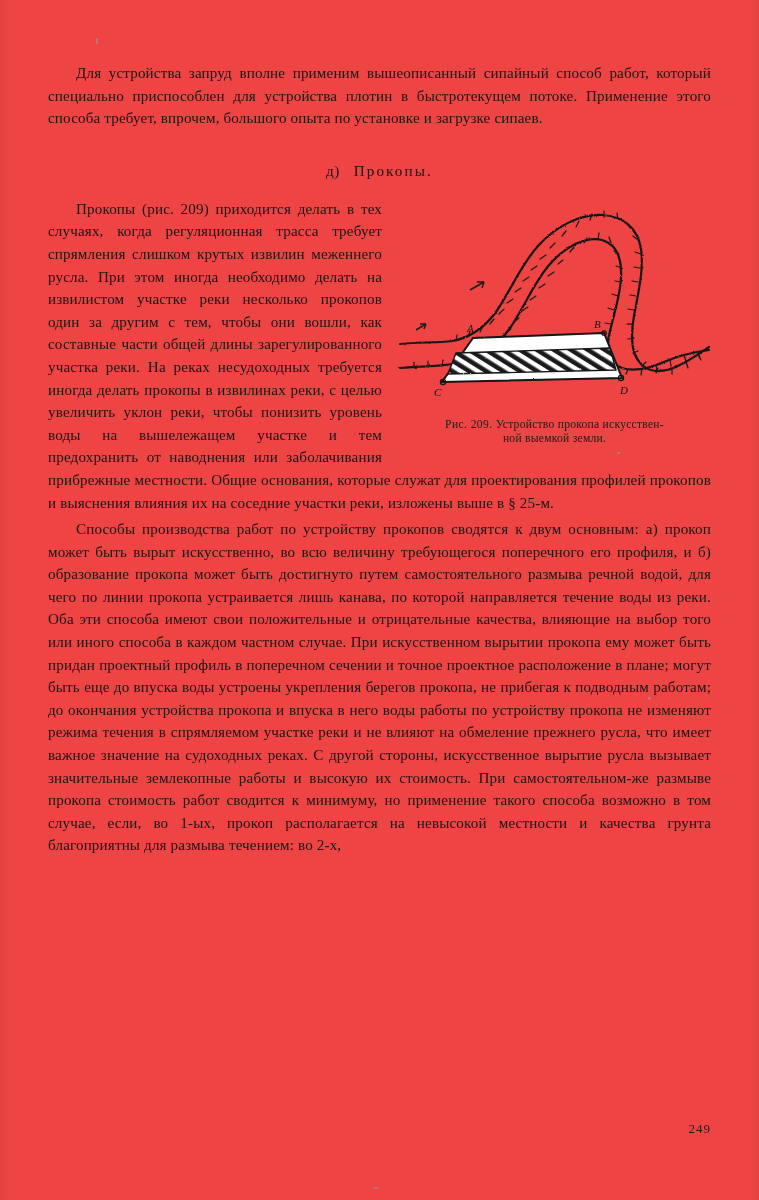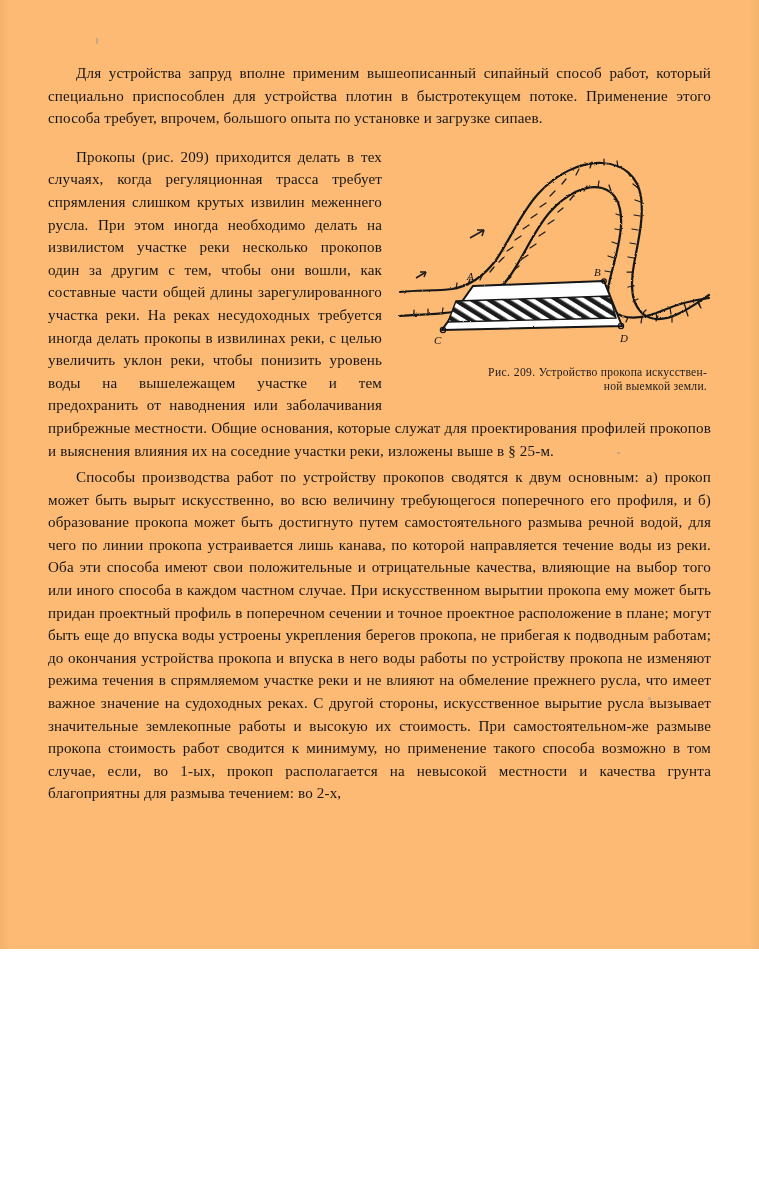--- a/index.html
+++ b/index.html
@@ -3,22 +3,22 @@
 <meta charset="utf-8">
 <style>
   html, body {
     margin: 0;
     padding: 0;
     background: #ffffff;
   }
   .page {
     position: relative;
     width: 759px;
-    height: 949px;
-    background: #fdba74;
+    height: 1200px;
+    background: #ef4444;
     overflow: hidden;
     font-family: "Liberation Serif", serif;
     color: #1a1a1a;
   }
   .page-inner {
     position: absolute;
     left: 48px;
     top: 62px;
     width: 663px;
     height: 1070px;
@@ -59,21 +59,21 @@
   }
   .figure-art {
     width: 313px;
     height: 212px;
     position: relative;
   }
   .figure-art svg { display: block; width: 313px; height: 212px; }
   .figcaption {
     font-size: 11.6px;
     line-height: 14.4px;
-    text-align: right;
+    text-align: center;
     color: #1b1b1b;
     margin-top: 4px;
     letter-spacing: 0.25px;
     padding: 0 4px;
   }
   .figcaption .capnum { letter-spacing: 0.4px; }
   .fig-line2 { display: block; }
 
   
   .wrap-col { }
@@ -122,20 +122,23 @@
   <span class="speck s2"></span>
   <span class="speck s3"></span>
   <span class="speck s4"></span>
 
   <div class="page-inner">
 
     <p class="para indent">Для устройства запруд вполне применим вышеописанный сипайный способ работ, который специально приспособлен для устройства плотин в быстротекущем потоке. Применение этого способа требует, впрочем, большого опыта по установке и загрузке сипаев.</p>
 
     <div class="block-gap-1"></div>
 
+    <div class="heading">
+      <span class="hd-mark">д)</span><span class="hd-sp"></span><span>Прокопы.</span>
+    </div>
 
     <div class="wrap-col">
 
       <figure class="figure">
         <div class="figure-art">
           <svg viewBox="0 0 313 212" xmlns="http://www.w3.org/2000/svg">
             <defs>
               <pattern id="hatch" width="9" height="9" patternTransform="rotate(-58)" patternUnits="userSpaceOnUse">
                 <rect width="9" height="9" fill="#ffffff"></rect>
                 <rect width="4.6" height="9" fill="#1d1d1d"></rect>

